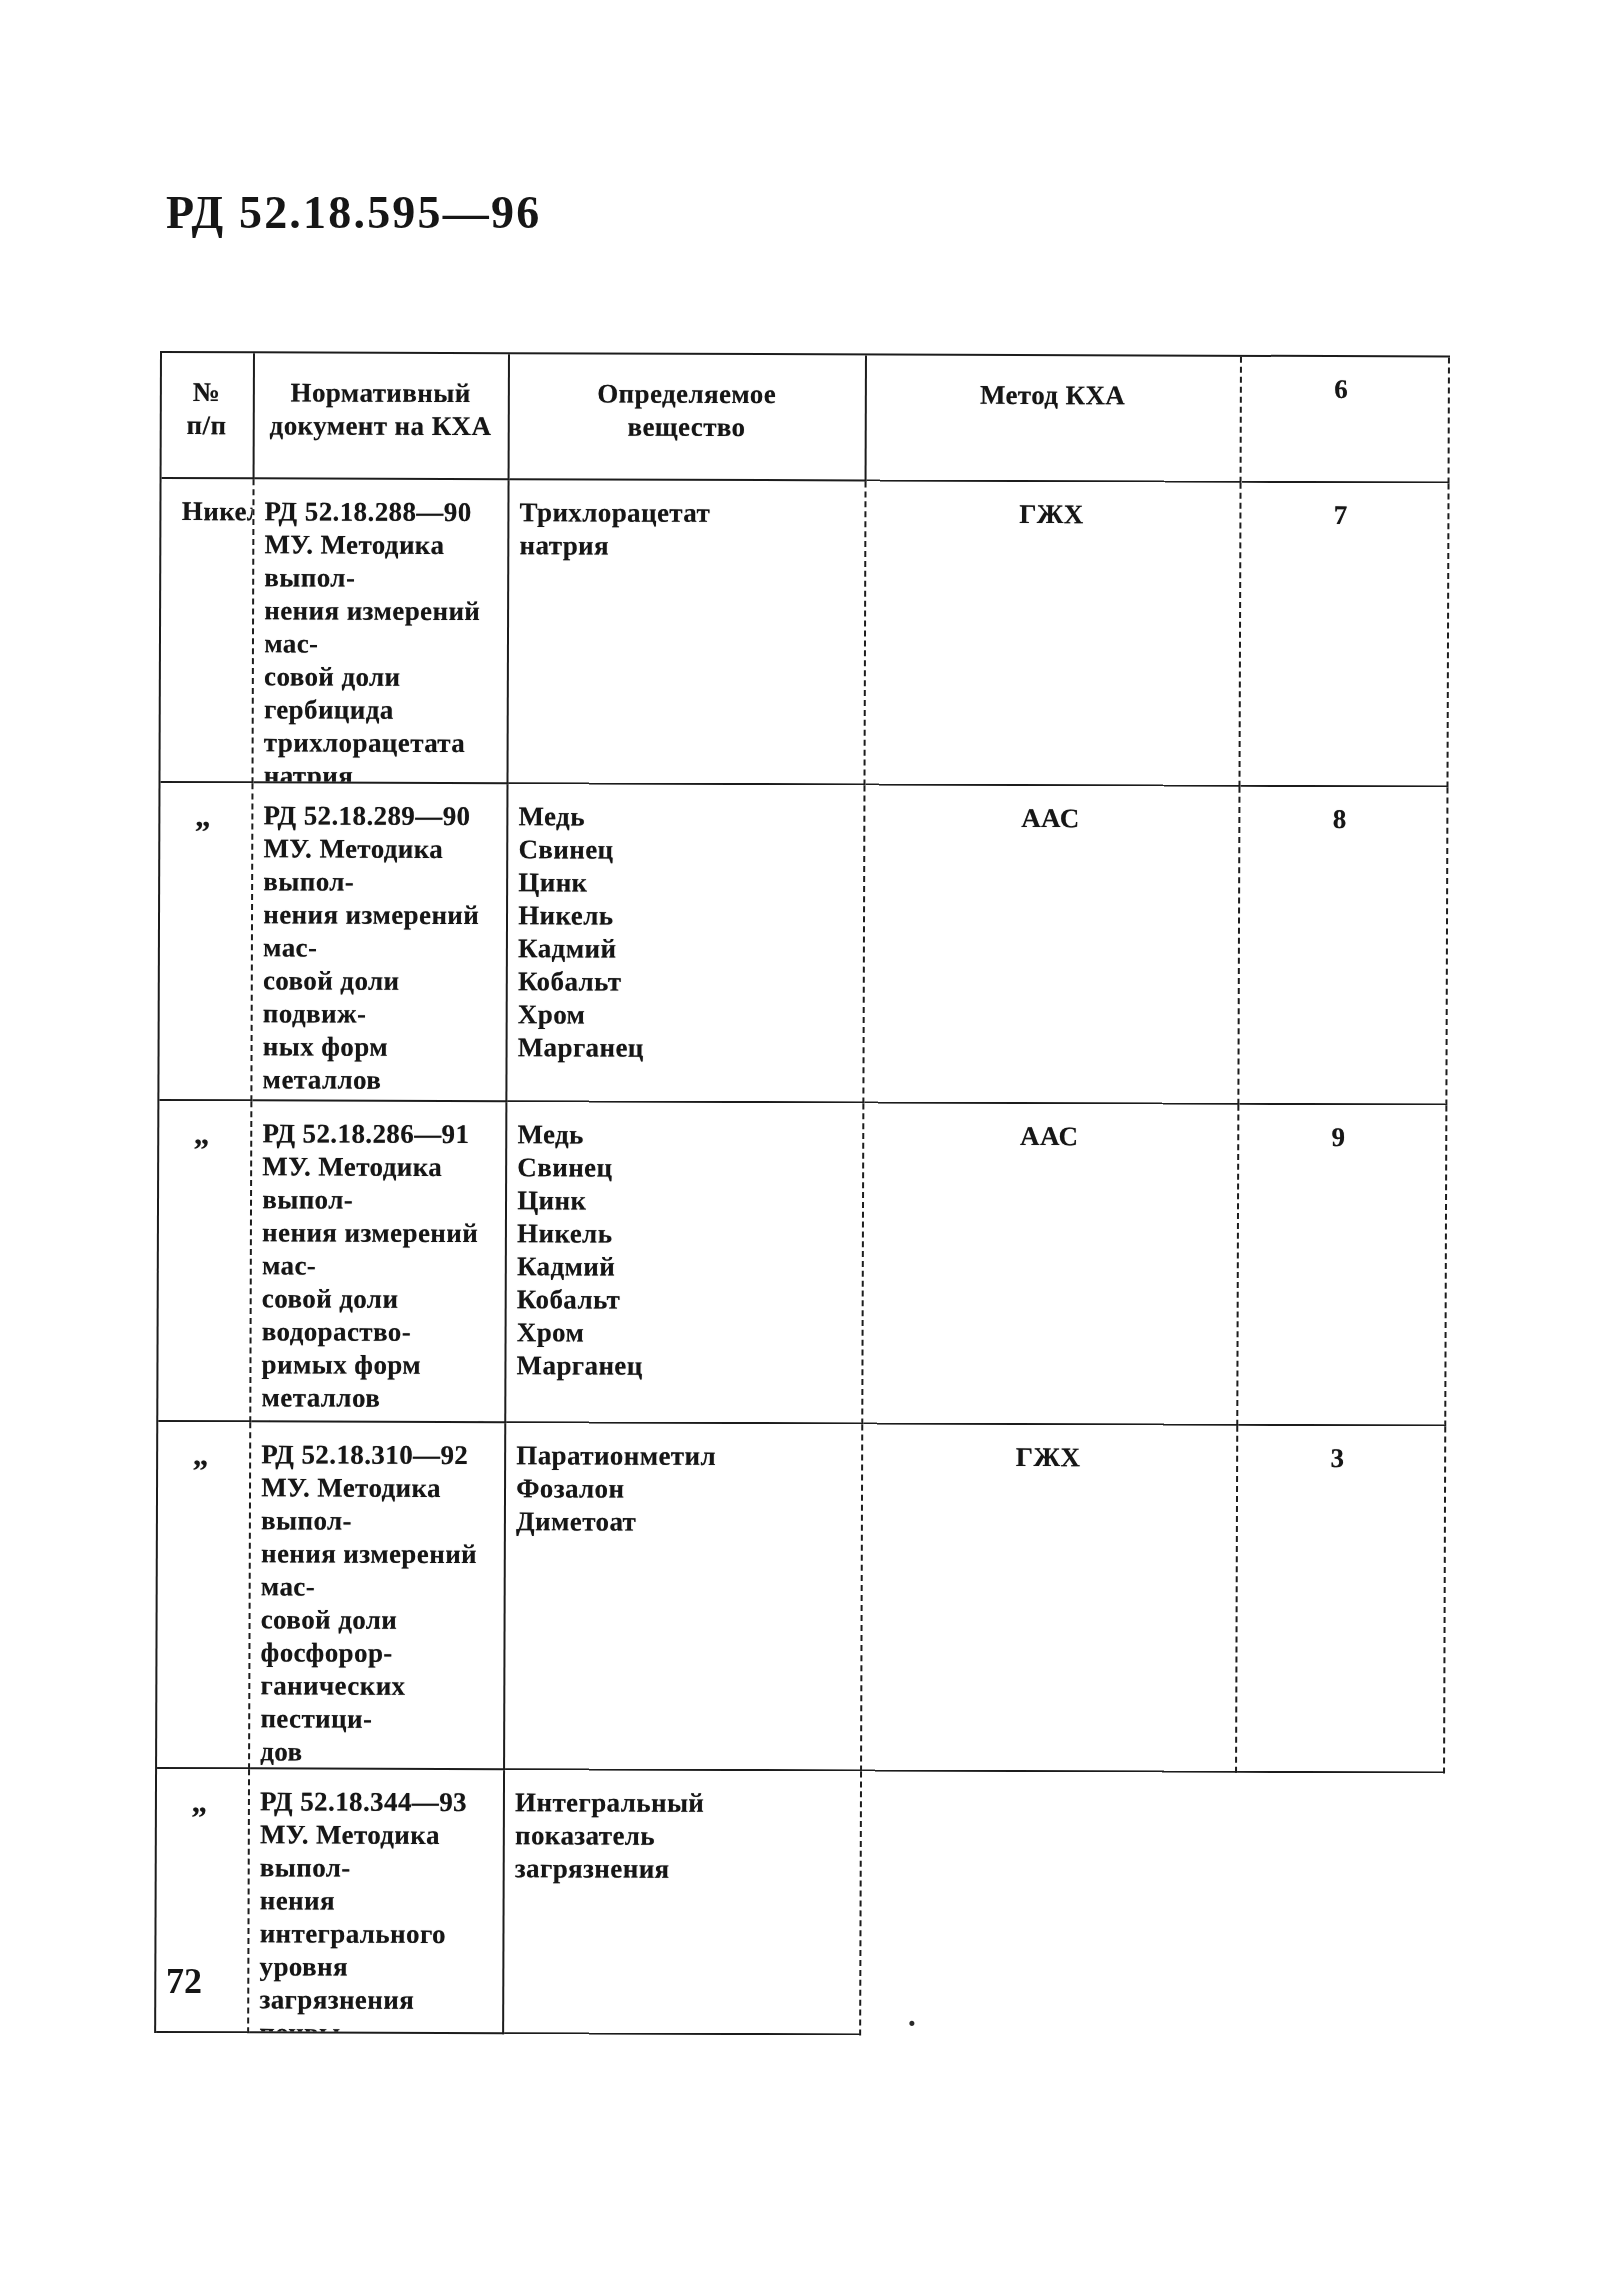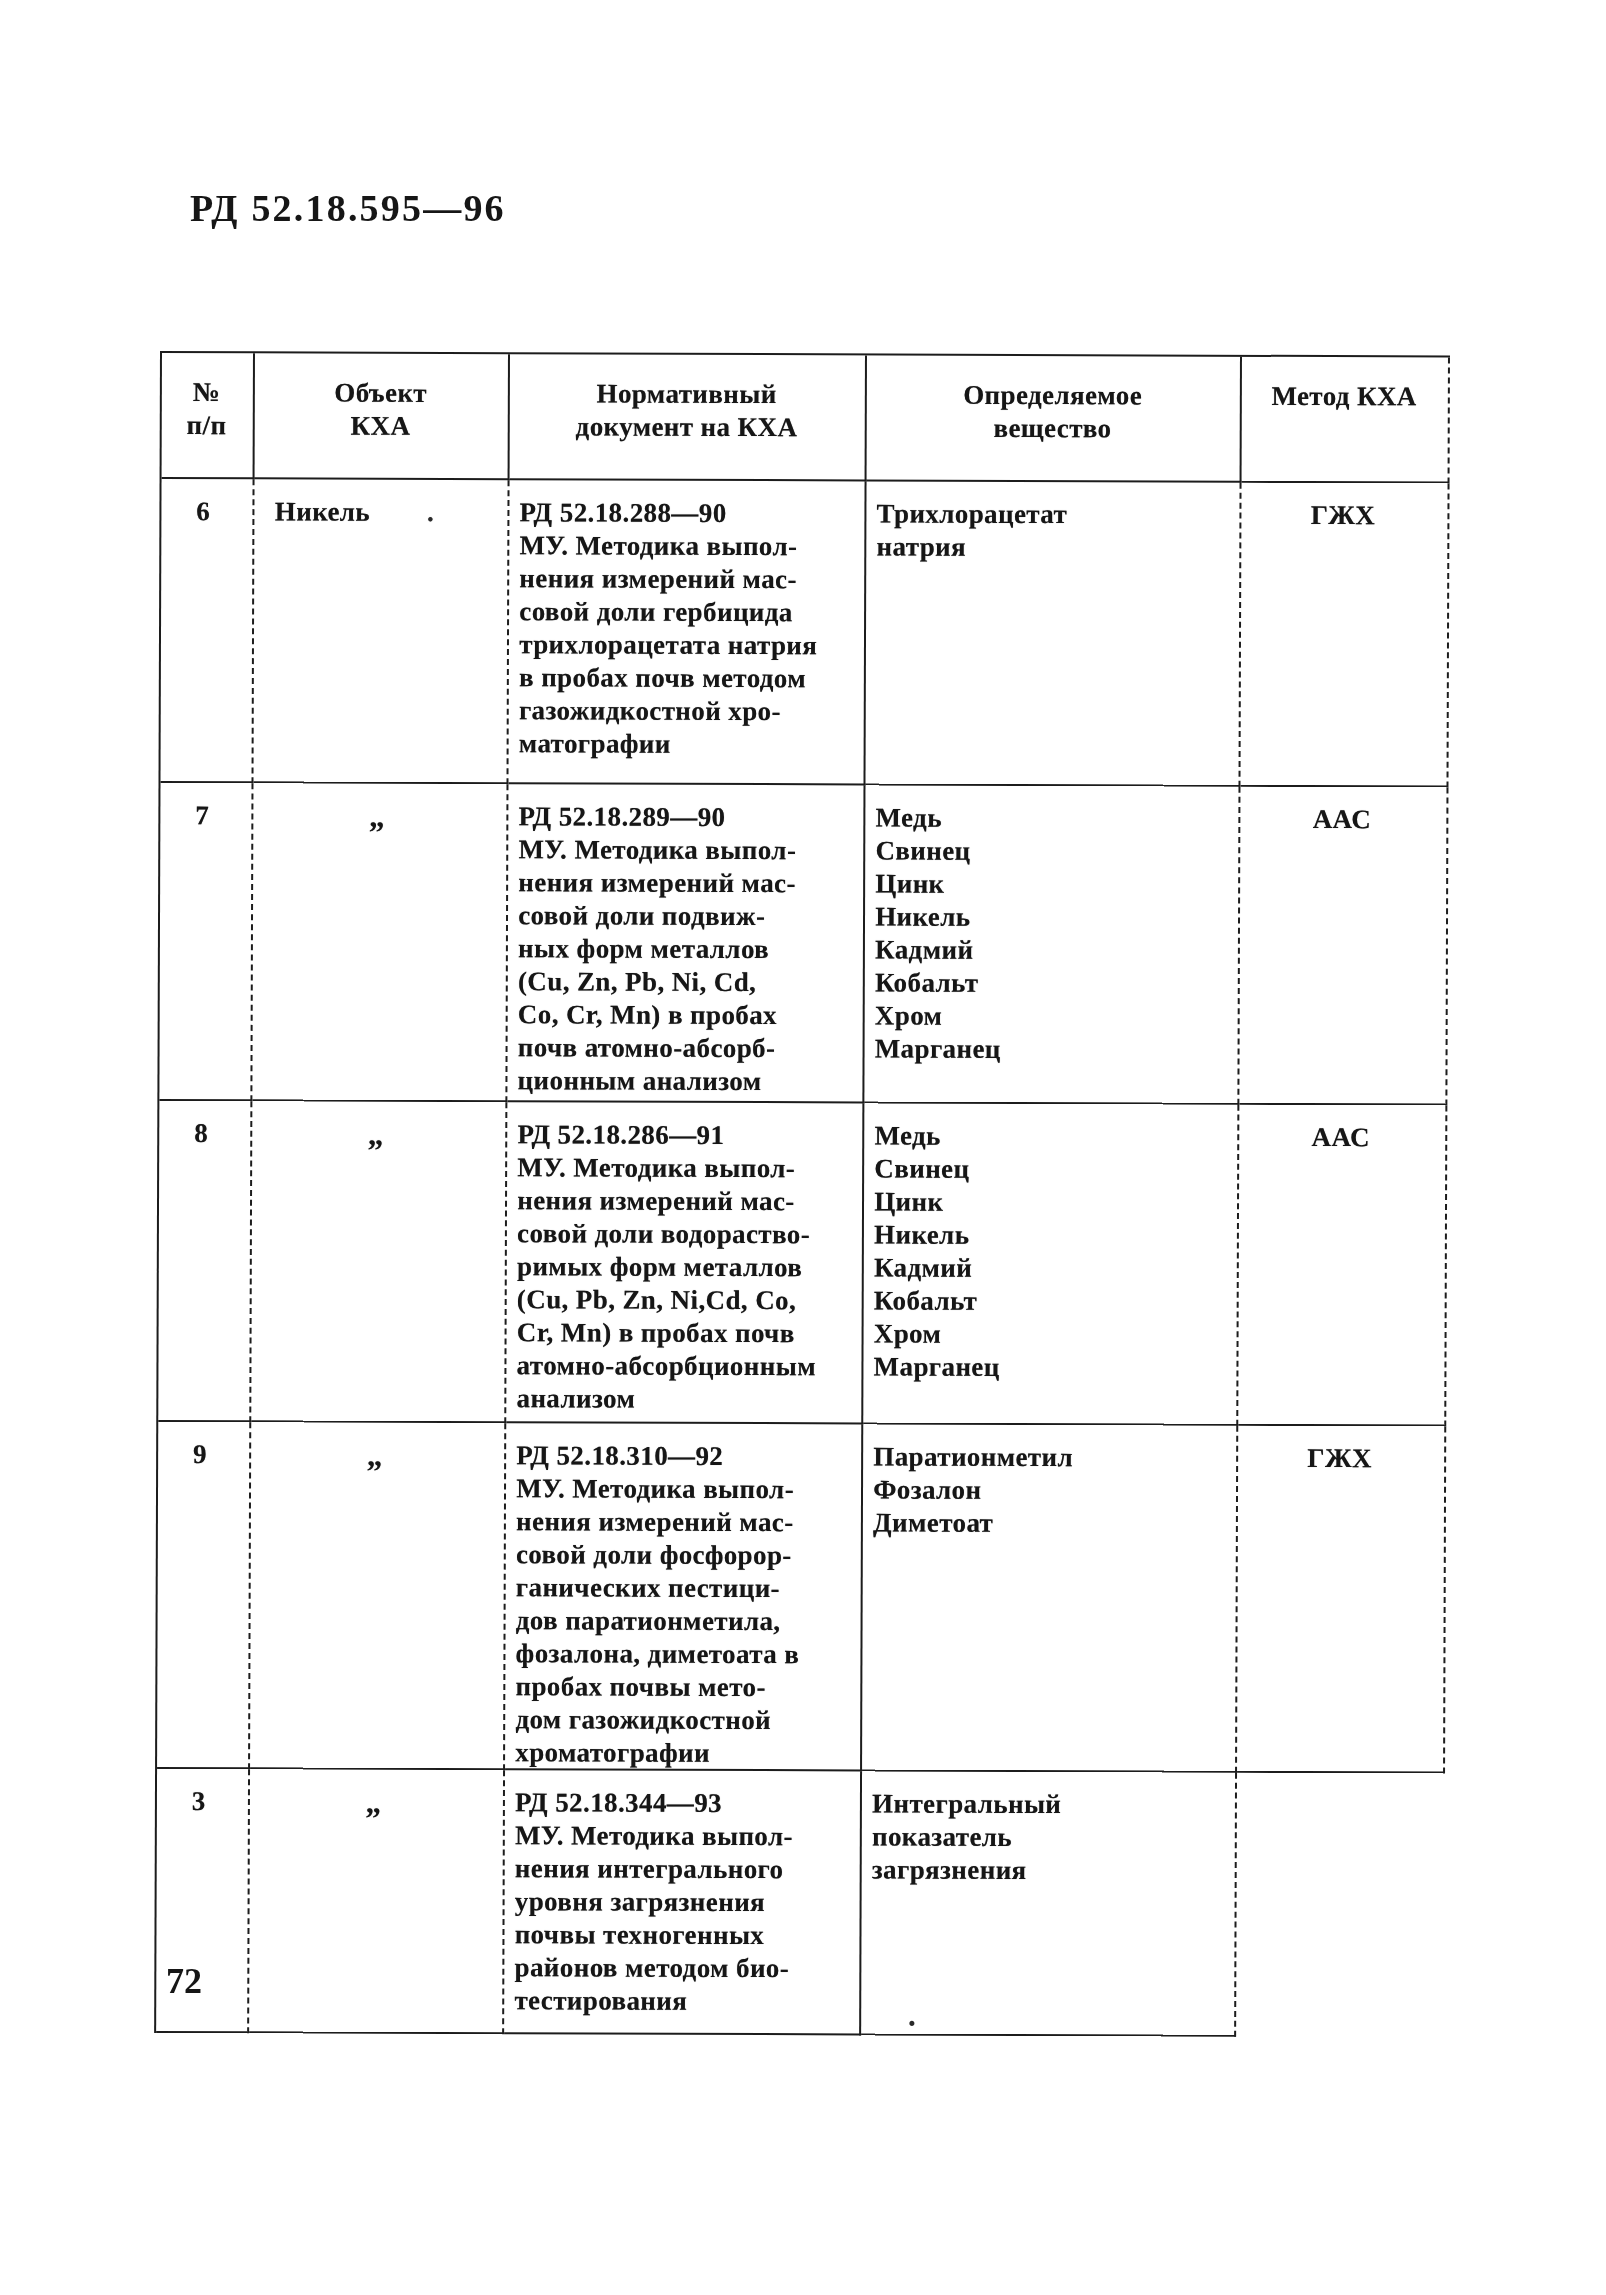--- a/index.html
+++ b/index.html
@@ -13,24 +13,23 @@
     height: 2295px;
     overflow: hidden;
     font-family: "Liberation Serif", "DejaVu Serif", serif;
     font-weight: 700;
     color: #161616;
   }
   .doc-code {
     position: absolute;
     left: 166px;
     top: 186px;
-    font-size: 38px;
+    font-size: 46px;
     letter-spacing: 2.2px;
     white-space: pre-line;
-    margin-left: 24px;
   }
   .page-number {
     position: absolute;
     left: 166px;
     top: 1960px;
     font-size: 36px;
   }
   .speck {
     position: absolute;
     left: 908px;
@@ -79,22 +78,20 @@
 </style>
 </head>
 <body>
 
 <div class="doc-code">РД 52.18.595—96</div>
 
 <div class="ref-table">
 
   <div class="cell hdr">№
 п/п</div>
-  <div class="cell hdr">Объект
-КХА</div>
   <div class="cell hdr">Нормативный
 документ на КХА</div>
   <div class="cell hdr">Определяемое
 вещество</div>
   <div class="cell hdr hdr-method">Метод КХА</div>
 
   <div class="cell c-num">6</div>
   <div class="cell c-obj"><span>Никель</span><span class="dot">.</span></div>
   <div class="cell c-doc">РД 52.18.288—90
 МУ. Методика выпол-

